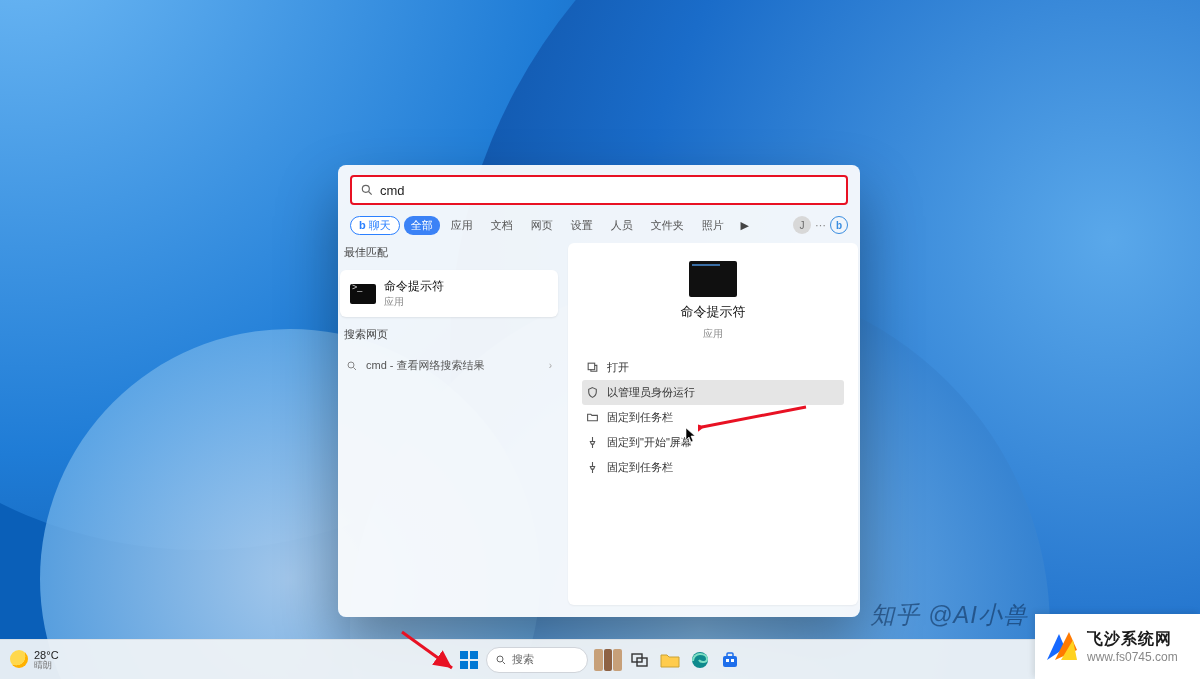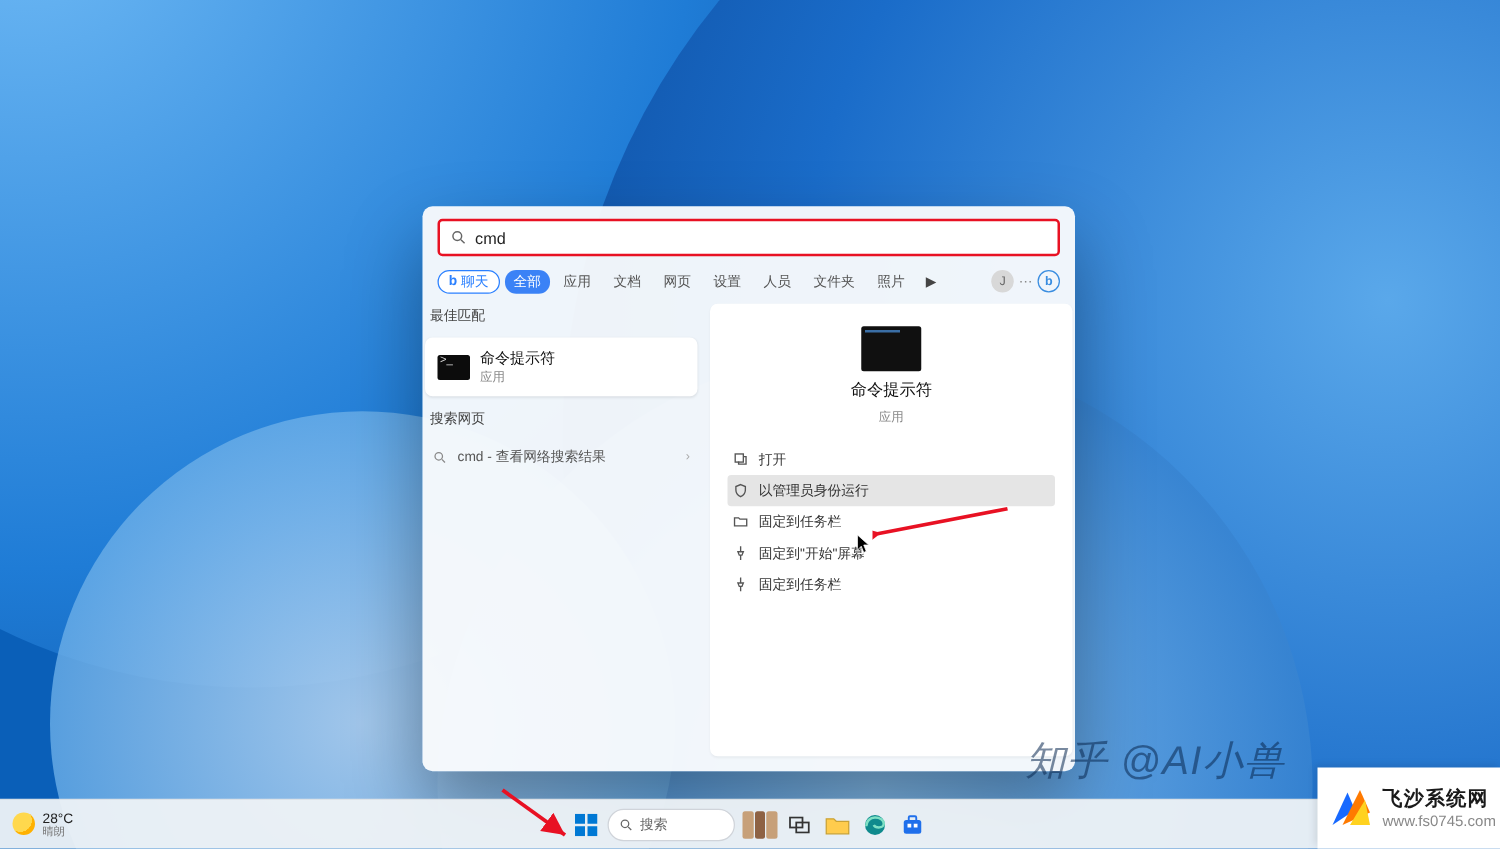--- a/index.html
+++ b/index.html
@@ -63,22 +63,22 @@
   .tb-search svg { width: 12px; height: 12px; }
   .tb-faces { width: 28px; height: 22px; display: flex; gap: 1px; }
   .tb-faces span { flex: 1; background: #c7a079; border-radius: 2px; }
   .tb-faces span:nth-child(2) { background: #8e6244; }
   .tb-icon { width: 24px; height: 24px; display: flex; align-items: center; justify-content: center; }
   .tb-right { margin-left: auto; display: flex; align-items: center; gap: 8px; color: #444; }
   .tb-right svg { width: 12px; height: 12px; }
 
   .arrow-to-taskbar { position: absolute; left: 400px; bottom: 4px; width: 60px; height: 45px; pointer-events: none; }
 
-  .watermark-zh { position: absolute; right: 172px; bottom: 48px; font-size: 32px; color: rgba(10,40,80,0.55); font-style: italic; font-weight: 300; letter-spacing: 1px; }
-  .brand-box { position: absolute; right: 0; bottom: 0; width: 146px; height: 65px; background: #fff; display: flex; align-items: center; padding: 0 10px; gap: 8px; box-shadow: -2px -2px 6px rgba(0,0,0,.1); }
+  .watermark-zh { position: absolute; right: 172px; bottom: 48px; font-size: 24px; color: rgba(10,40,80,0.55); font-style: italic; font-weight: 300; letter-spacing: 1px; }
+  .brand-box { position: absolute; right: 0; bottom: 0; width: 165px; height: 65px; background: #fff; display: flex; align-items: center; padding: 0 10px; gap: 8px; box-shadow: -2px -2px 6px rgba(0,0,0,.1); }
   .brand-logo { width: 34px; height: 34px; position: relative; }
   .brand-text .b1 { font-size: 16px; font-weight: 600; color: #1a1a1a; letter-spacing: 1px; }
   .brand-text .b2 { font-size: 12px; color: #888; }
 </style>
 </head>
 <body>
 
 <div class="wallpaper">
   <div class="swirl s1"></div>
   <div class="swirl s2"></div>

